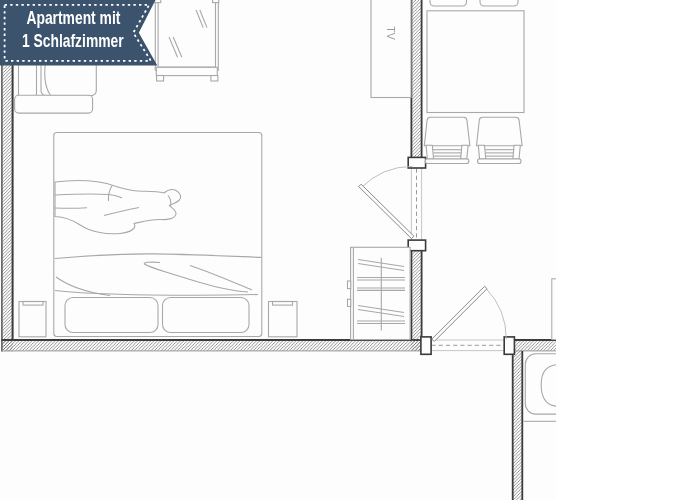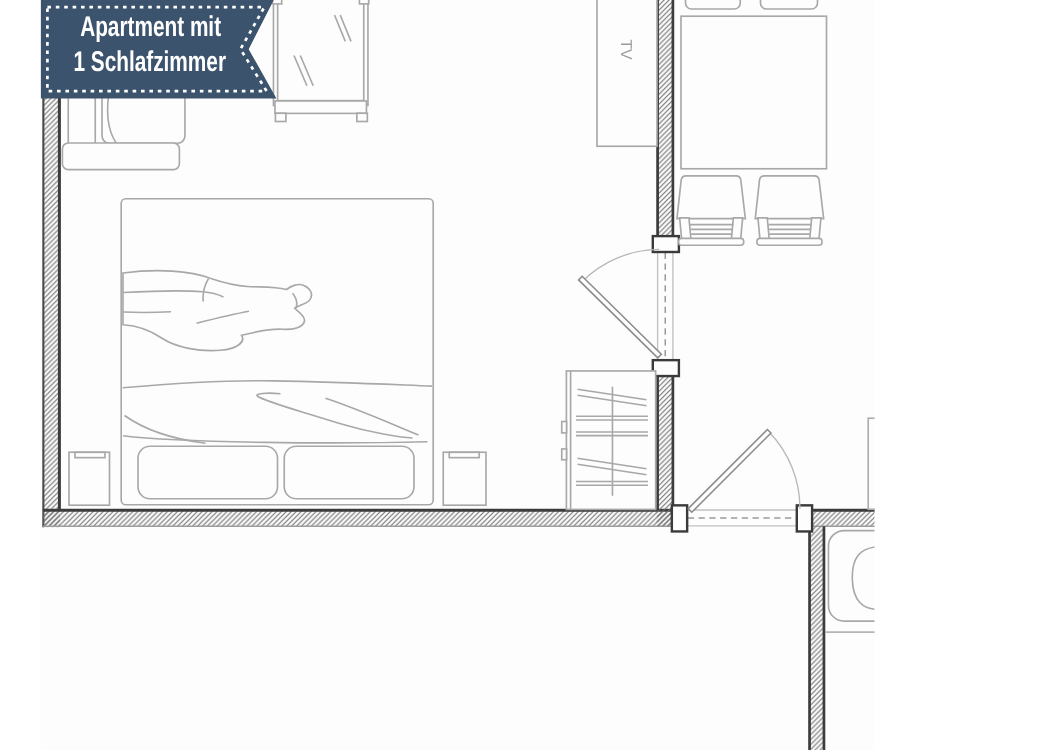--- a/index.html
+++ b/index.html
@@ -1,17 +1,17 @@
 <!DOCTYPE html>
 <html><head>
 <meta charset="utf-8">
 <style>
   html,body{margin:0;padding:0;background:#ffffff;}
   #stage{width:556px;height:500px;position:relative;overflow:hidden;background:#fdfdfd;
-         font-family:"Liberation Sans", sans-serif;margin-left:27px;}
+         font-family:"Liberation Sans", sans-serif;}
   svg{display:block;}
 </style>
 </head>
 <body>
 <div id="stage">
 <svg width="700" height="500" viewBox="0 0 700 500" xmlns="http://www.w3.org/2000/svg">
   <defs>
     <pattern id="hatch" width="3.3" height="3.3" patternUnits="userSpaceOnUse">
       <path d="M-1,4.3 L4.3,-1 M-1,1 L1,-1 M2.3,4.3 L4.3,2.3" stroke="#6f6f6f" stroke-width="0.75" fill="none"></path>
     </pattern>

